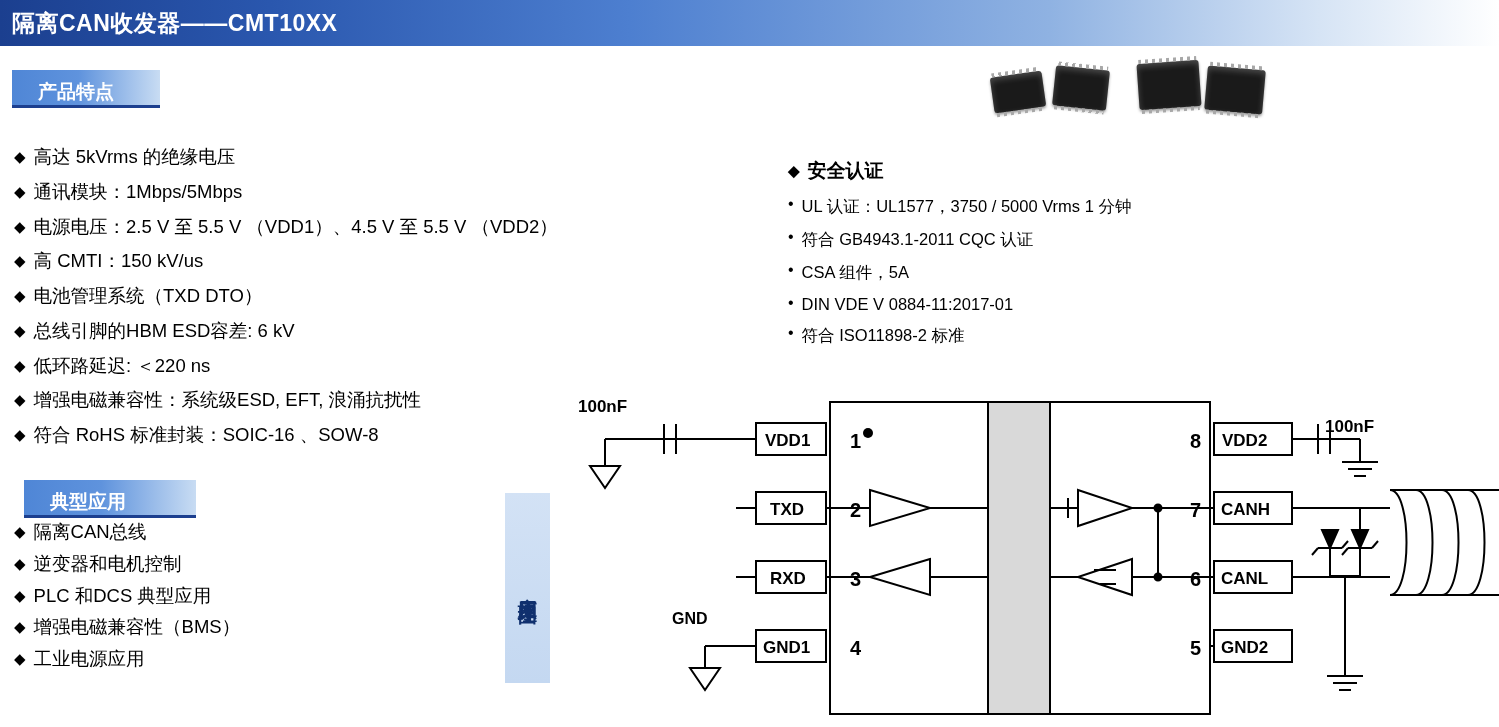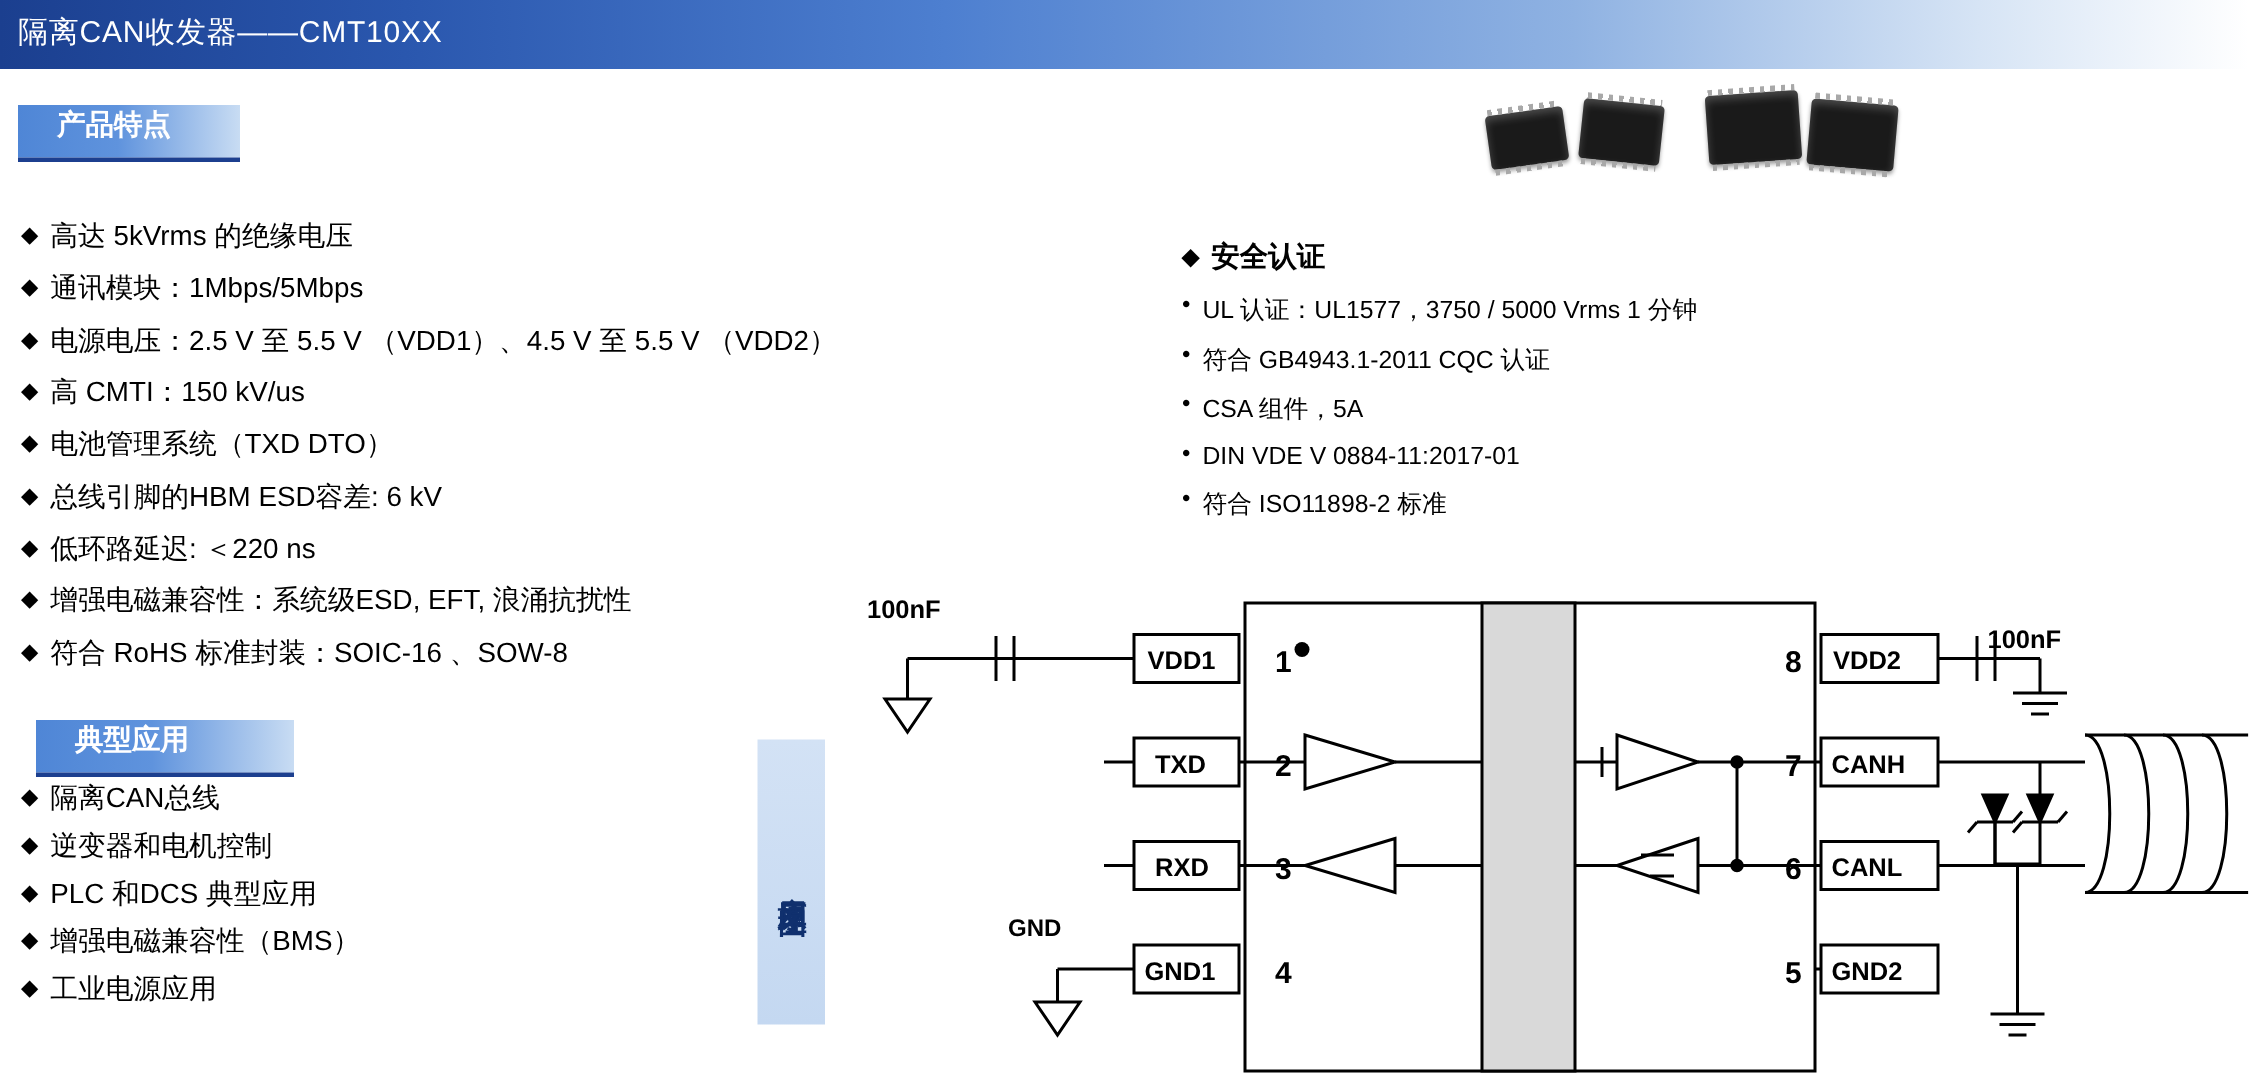--- a/index.html
+++ b/index.html
@@ -19,33 +19,33 @@
   
   .header {
     position: absolute;
     left: 0; top: 0;
     width: 1499px; height: 46px;
     background: linear-gradient(to right, #1b3f8f 0%, #2a57ae 18%, #4d7fd0 42%, #8fb2e2 70%, #d6e4f5 88%, #ffffff 100%);
   }
   .header-title {
     position: absolute;
     left: 12px; top: 8px;
-    font-size: 20px;
-    font-weight: normal;
+    font-size: 23px;
+    font-weight: bold;
     color: #ffffff;
     letter-spacing: 0.5px;
   }
 
   
   .section-tag {
     position: absolute;
     height: 38px;
     padding: 0 18px 0 26px;
     display: flex;
-    align-items: flex-start;
+    align-items: flex-end;
     font-size: 19px;
     font-weight: bold;
     color: #ffffff;
     background: linear-gradient(to right, #4f86d6 0%, #5f93dd 45%, #c8dcf3 100%);
     border-bottom: 3px solid #1c3f8f;
   }
   #tag-features { left: 12px; top: 70px; width: 148px; }
   #tag-apps { left: 12px; top: 480px; width: 172px; margin-left: 12px; }
 
   

